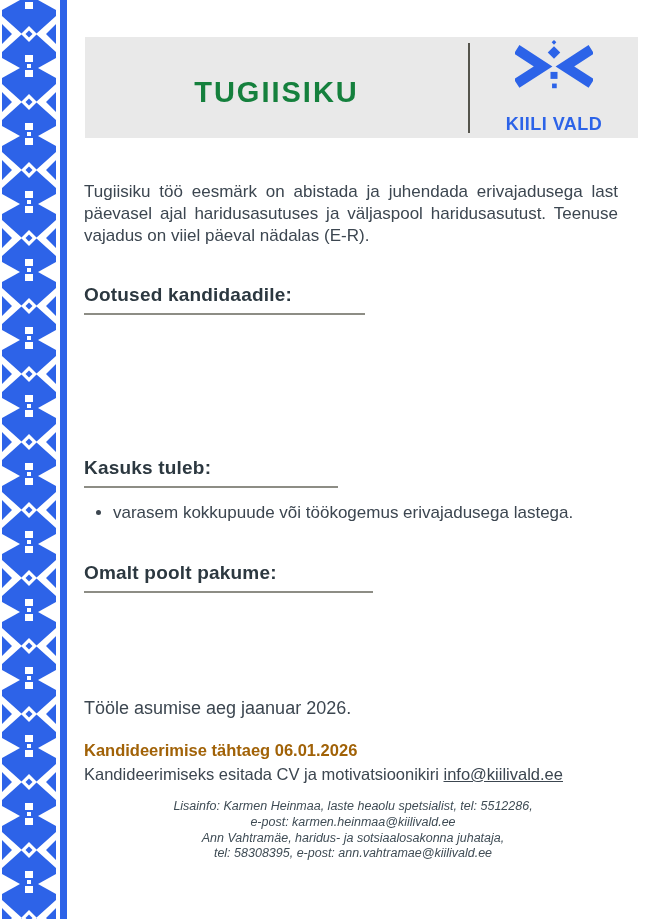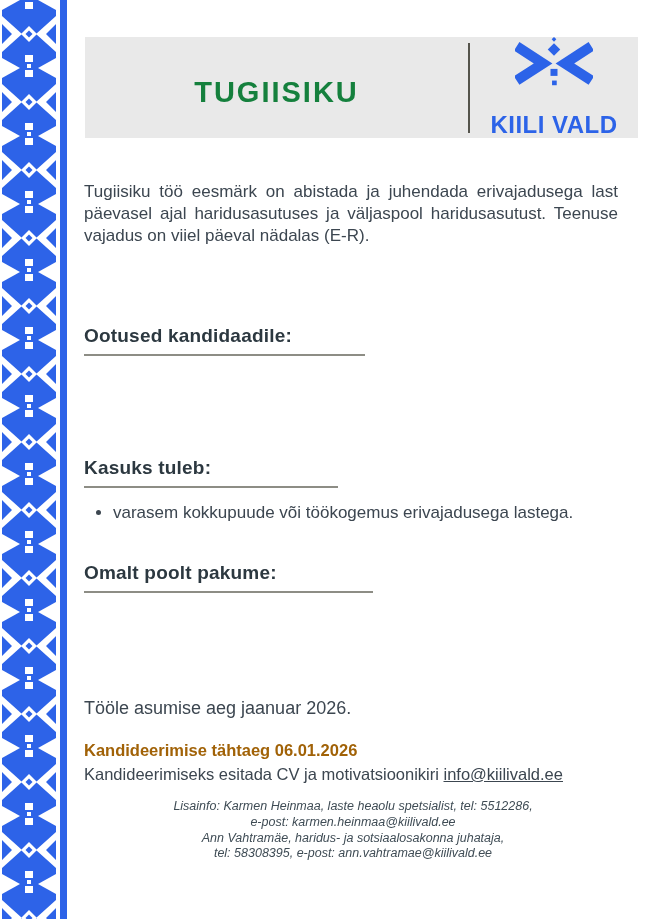--- a/index.html
+++ b/index.html
@@ -18,30 +18,30 @@
   .header-box{
     position:absolute;left:85px;top:37px;width:553px;height:101px;
     background:#e9e9e9;display:flex;align-items:center;
   }
   .header-left{width:383px;display:flex;flex-direction:column;align-items:center;justify-content:center;}
   .title-line1{font-size:21px;font-weight:bold;color:#2e3a40;letter-spacing:.2px;}
   .title-line2{margin-top:9px;font-size:29px;font-weight:bold;color:#15803d;letter-spacing:2px;}
   .header-divider{width:2px;height:90px;background:#55544c;}
   .header-right{flex:1;display:flex;flex-direction:column;align-items:center;justify-content:center;}
   .logo-icon{width:78px;height:56px;}
-  .logo-text{font-size:24px;font-weight:bold;color:#2c63e8;letter-spacing:.5px;margin-top:18px;}
+  .logo-text{font-size:18px;font-weight:bold;color:#2c63e8;letter-spacing:.5px;margin-top:18px;}
 
   
   .content-abs{position:absolute;left:84px;width:538px;color:#3c4650;}
   .intro{top:181px;width:534px;font-size:17px;line-height:22px;text-align:justify;}
   .section-heading{
     font-size:19px;font-weight:bold;color:#2c3840;letter-spacing:.2px;
     padding-bottom:7px;border-bottom:2.5px solid #8d8d85;
   }
-  .h-sec0{top:284px;width:281px;margin-top:41px;}
+  .h-sec0{top:284px;width:281px;}
   .h-sec1{top:457px;width:254px;}
   .h-sec2{top:562px;width:289px;}
   ul.bullets{margin:0;padding:0 0 0 29px;font-size:17px;line-height:21.5px;list-style:disc;}
   ul.bullets li{margin:0;padding:0;}
   .ul0{top:322px;}
   .ul1{top:502px;}
   .ul2{top:605px;}
   .start-note{top:698px;font-size:18px;}
   .deadline{top:741px;font-size:16.5px;font-weight:bold;color:#a16207;}
   .apply{top:765px;font-size:16.5px;}

